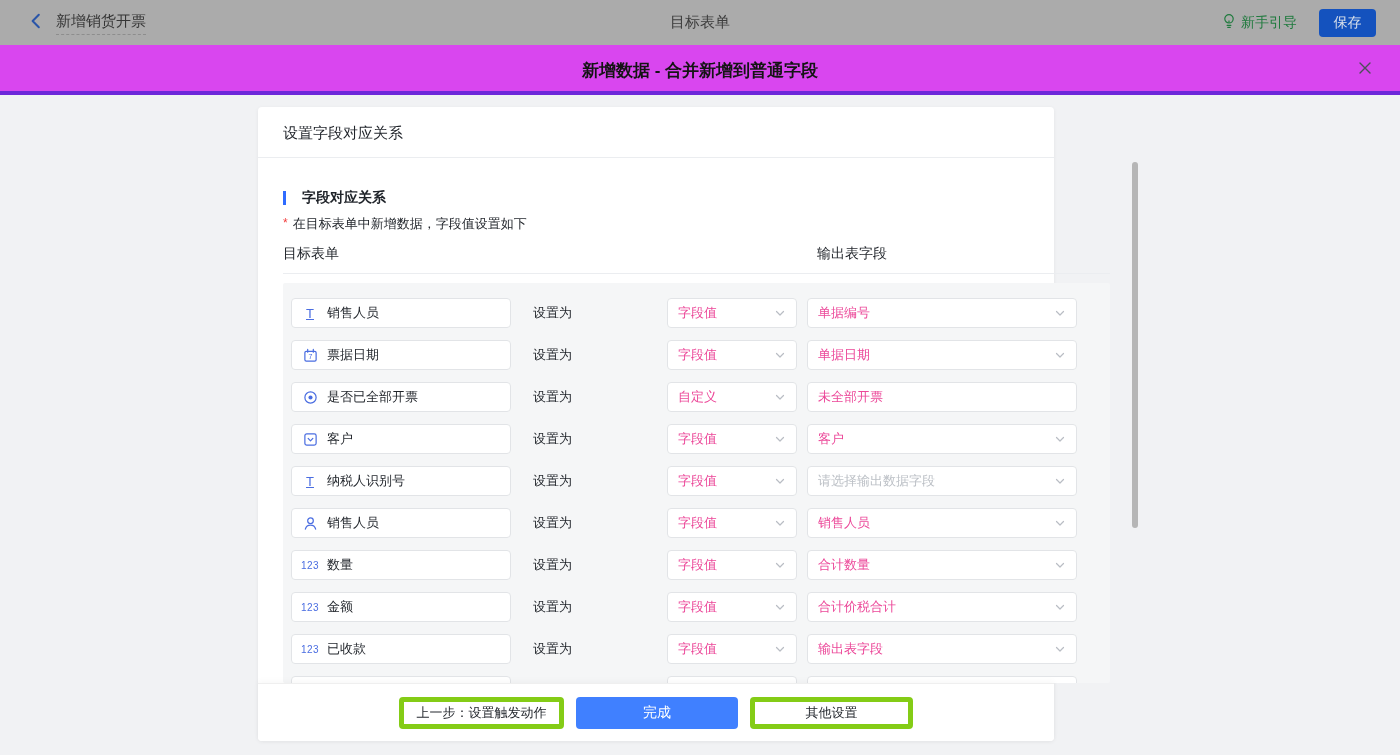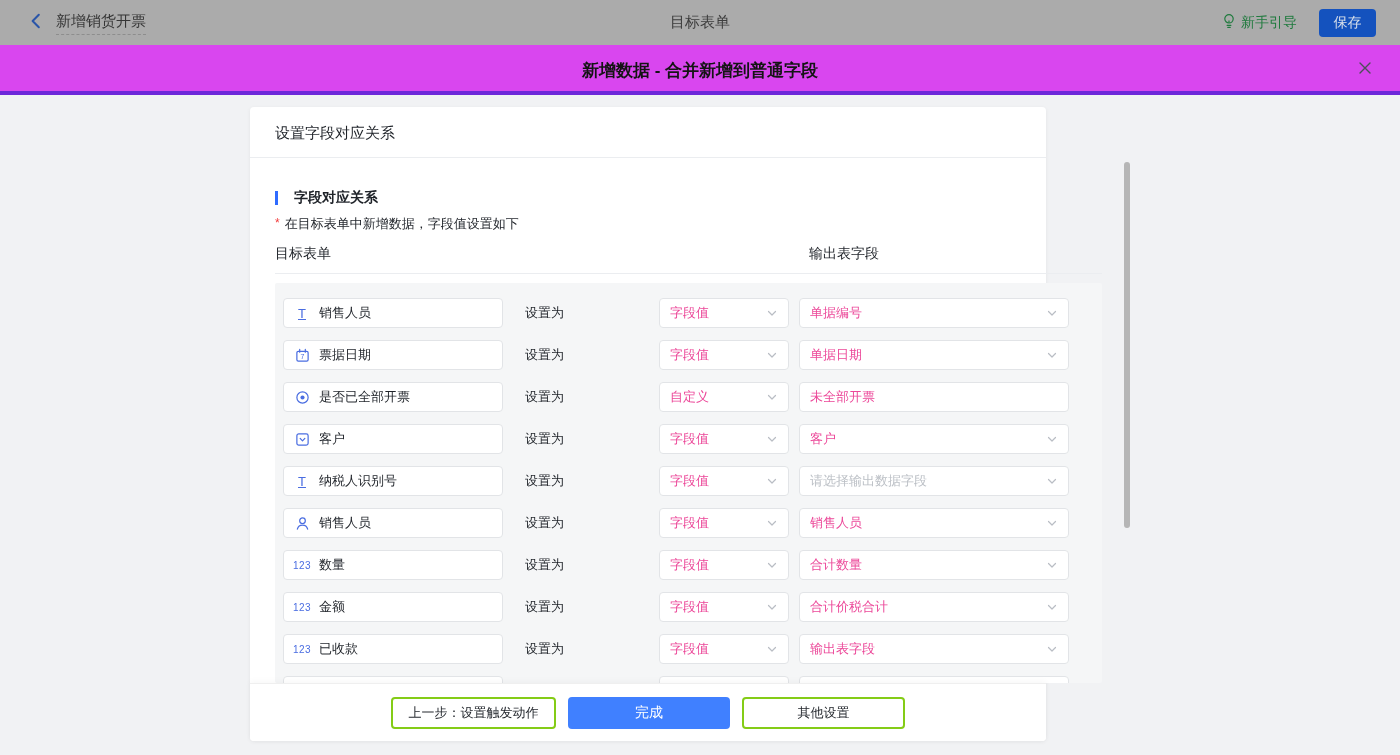--- a/index.html
+++ b/index.html
@@ -28,21 +28,21 @@
   .dlg-header { position:absolute; top:45px; left:0; width:1400px; height:50px;
     background:#d946ef; border-bottom:4px solid #6d28d9; }
   .dlg-title { position:absolute; left:0; right:0; top:14px; text-align:center;
     font-size:17px; font-weight:bold; color:#141414; }
   .dlg-close { position:absolute; right:24px; top:14px; width:22px; height:22px;
     cursor:pointer; display:flex; align-items:center; justify-content:center; }
 
   
   .dlg-body { position:absolute; top:95px; left:0; width:1400px; height:660px;
     background:#f1f2f4; }
-  .card { position:absolute; left:250px; top:12px; width:796px; height:634px;
+  .card { position:absolute; left:258px; top:12px; width:796px; height:634px;
     background:#ffffff; border-radius:4px; box-shadow:0 1px 4px rgba(0,0,0,.06); }
   .card-header { position:absolute; top:0; left:0; right:0; height:51px;
     border-bottom:1px solid #ebedf0; }
   .card-header-text { position:absolute; left:25px; top:0; line-height:51px;
     font-size:15px; color:#1f2329; font-weight:500; }
 
   .section-row { position:absolute; left:25px; top:82px; display:flex;
     align-items:center; gap:16px; }
   .section-bar { width:3px; height:14px; background:#2f6bff; }
   .section-title { font-size:14px; font-weight:bold; color:#1f2329; }
@@ -83,21 +83,21 @@
 
   .scroll-thumb { position:absolute; left:874px; top:55px; width:6px; height:366px;
     background:#b6b6b6; border-radius:3px; cursor:pointer; }
 
   
   .card-footer { position:absolute; left:0; right:0; bottom:0; height:58px;
     background:#fff; border-top:1px solid #efefef; border-radius:0 0 4px 4px;
     box-shadow:0 -2px 6px rgba(0,0,0,.03);
     display:flex; align-items:center; justify-content:center; gap:12px; }
   .btn { height:32px; border-radius:4px; font-size:13px; cursor:pointer;
-    font-family:inherit; background:#fff; border:2px solid #84cc16; color:#1f2329; }
+    font-family:inherit; background:#fff; border:5px solid #84cc16; color:#1f2329; }
   .btn-prev  { width:165px; }
   .btn-done  { width:162px; background:#4080ff; border:none; color:#fff; font-size:14px; }
   .btn-other { width:163px; }
 </style>
 </head>
 <body>
 
 <div class="stage">
 
   <div class="navbar">

